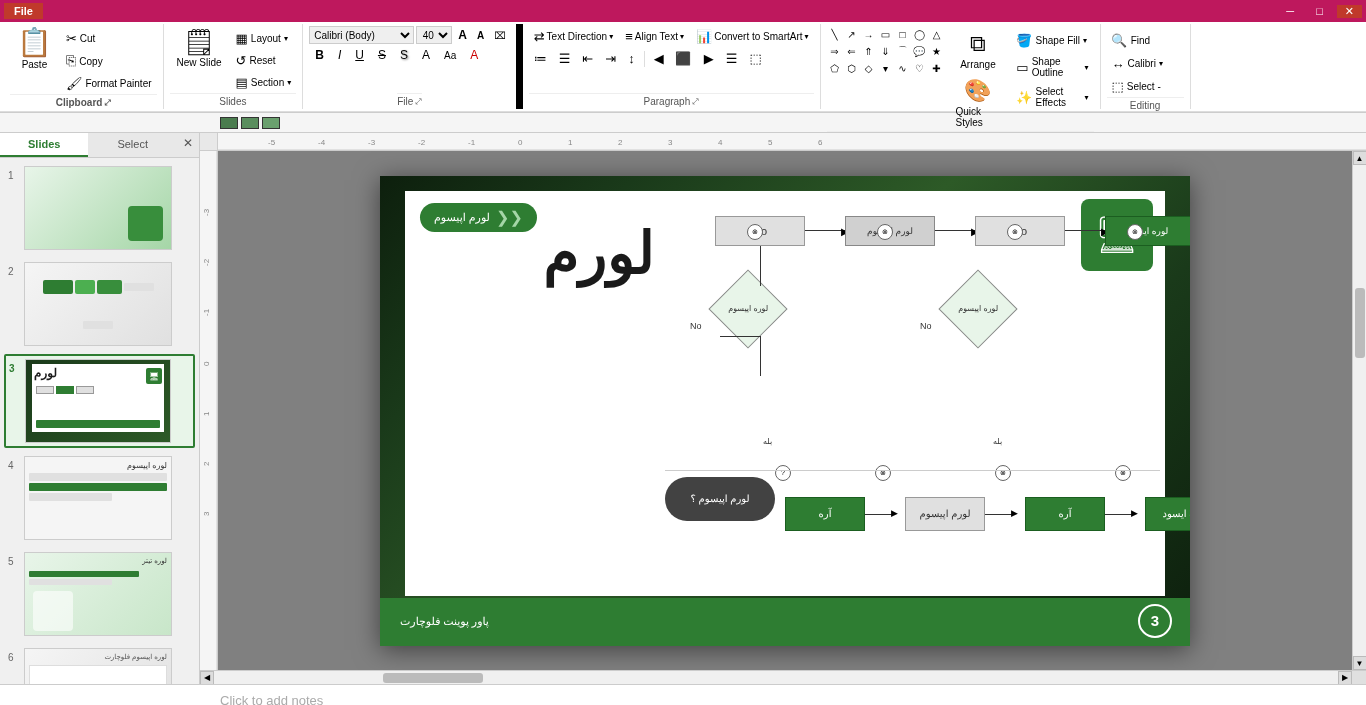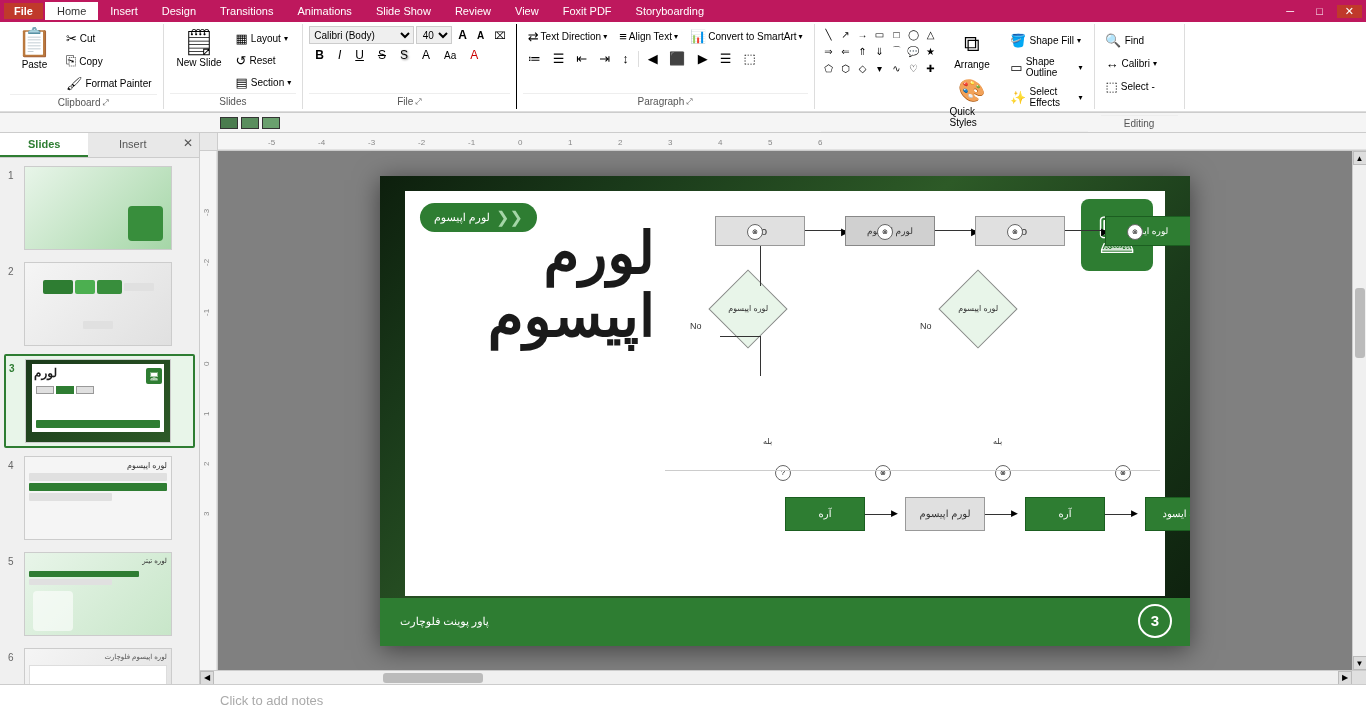--- a/index.html
+++ b/index.html
@@ -10,32 +10,20 @@
 
     
     .ribbon-full { background: white; border-bottom: 2px solid #ccc; }
 
   </style>
 </head>
 <body>
 
 <div class="title-bar" style="height:22px; display:flex; align-items:center; background:#be185d; color:white; font-size:11px; padding:0 4px; gap:2px;">
   <div style="background:#c0392b; padding:2px 10px; font-weight:bold; font-size:11px; cursor:pointer; color:white;">File</div>
-  <div style="display:flex; gap:0;">
-    <span style="padding:3px 12px; background:white; color:#333; font-size:11px; cursor:pointer;">Home</span>
-    <span style="padding:3px 12px; color:white; font-size:11px; cursor:pointer;">Insert</span>
-    <span style="padding:3px 12px; color:white; font-size:11px; cursor:pointer;">Design</span>
-    <span style="padding:3px 12px; color:white; font-size:11px; cursor:pointer;">Transitions</span>
-    <span style="padding:3px 12px; color:white; font-size:11px; cursor:pointer;">Animations</span>
-    <span style="padding:3px 12px; color:white; font-size:11px; cursor:pointer;">Slide Show</span>
-    <span style="padding:3px 12px; color:white; font-size:11px; cursor:pointer;">Review</span>
-    <span style="padding:3px 12px; color:white; font-size:11px; cursor:pointer;">View</span>
-    <span style="padding:3px 12px; color:white; font-size:11px; cursor:pointer;">Foxit PDF</span>
-    <span style="padding:3px 12px; color:white; font-size:11px; cursor:pointer;">Storyboarding</span>
-  </div>
   <div style="margin-left:auto; display:flex; gap:6px; align-items:center;">
     <span style="cursor:pointer; color:white; padding:0 8px;">─</span>
     <span style="cursor:pointer; color:white; padding:0 8px;">□</span>
     <span style="cursor:pointer; color:white; padding:0 8px; background:#c0392b;">✕</span>
   </div>
 </div>
 
 <div class="ribbon-full" style="background:white; border-bottom:1px solid #ccc;">
 
   <div style="display:flex; height:90px; padding:2px 4px; align-items:stretch; border-bottom:1px solid #ddd; gap:0;">
@@ -54,21 +42,21 @@
           <div style="display:flex; align-items:center; gap:3px; cursor:pointer; padding:2px 4px; border:1px solid transparent; border-radius:2px; font-size:10px;">
             <span style="font-size:13px;">⎘</span>
             <span>Copy</span>
           </div>
           <div style="display:flex; align-items:center; gap:3px; cursor:pointer; padding:2px 4px; border:1px solid transparent; border-radius:2px; font-size:10px;">
             <span style="font-size:13px;">🖌</span>
             <span>Format Painter</span>
           </div>
         </div>
       </div>
-      <div style="font-size:10px; color:#555; text-align:center; padding:2px 0; border-top:1px solid #eee; display:flex; align-items:center; justify-content:center; gap:2px;">
+      <div style="font-size:10px; color:#555; text-align:center; padding:2px 0; border-top:1px solid #eee; display:flex; align-items:center; justify-content:center; gap:2px;font-weight:bold;">
         <span>Clipboard</span>
         <span style="font-size:8px; cursor:pointer;">⤢</span>
       </div>
     </div>
 
     <div style="display:flex; flex-direction:column; border-right:1px solid #ddd; padding:2px 6px 0; min-width:110px;">
       <div style="display:flex; flex:1; align-items:flex-start; gap:2px;">
         <div style="display:flex; flex-direction:column; align-items:center; cursor:pointer; padding:2px 6px; border:1px solid transparent; border-radius:2px; font-size:10px; gap:2px;">
           <div style="font-size:26px; line-height:1;">🗒</div>
           <span>New Slide</span>
@@ -88,21 +76,21 @@
             <span>Section</span>
             <span style="font-size:8px;">▾</span>
           </div>
         </div>
       </div>
       <div style="font-size:10px; color:#555; text-align:center; padding:2px 0; border-top:1px solid #eee;">
         <span>Slides</span>
       </div>
     </div>
 
-    <div style="display:flex; flex-direction:column; border-right:1px solid #000000; padding:2px 6px 0; min-width:160px;">
+    <div style="display:flex; flex-direction:column; border-right:7px solid #000000; padding:2px 6px 0; min-width:160px;align-items:center;">
       <div style="display:flex; flex-direction:column; gap:2px; flex:1;">
         <div style="display:flex; align-items:center; gap:2px;">
           <select style="width:105px; height:18px; font-size:10px; border:1px solid #ccc;">
             <option>Calibri (Body)</option>
           </select>
           <select style="width:36px; height:18px; font-size:10px; border:1px solid #ccc; text-align:center;">
             <option>40</option>
           </select>
           <span style="padding:1px 3px; border:1px solid transparent; cursor:pointer; font-size:12px; font-weight:bold;">A</span>
           <span style="padding:1px 3px; border:1px solid transparent; cursor:pointer; font-size:10px; font-weight:bold;">A</span>
@@ -233,21 +221,21 @@
         <div style="display:flex; align-items:center; gap:3px; cursor:pointer; padding:2px 4px; border:1px solid transparent; border-radius:2px; font-size:10px;">
           <span style="font-size:13px;">↔</span>
           <span>Calibri</span>
           <span style="font-size:8px;">▾</span>
         </div>
         <div style="display:flex; align-items:center; gap:3px; cursor:pointer; padding:2px 4px; border:1px solid transparent; border-radius:2px; font-size:10px;">
           <span style="font-size:13px;">⬚</span>
           <span>Select -</span>
         </div>
       </div>
-      <div style="font-size:10px; color:#555; text-align:center; padding:2px 0; border-top:1px solid #eee;margin-top:18px;">
+      <div style="font-size:10px; color:#555; text-align:center; padding:2px 0; border-top:1px solid #eee;">
         <span>Editing</span>
       </div>
     </div>
   </div>
 </div>
 
 <div style="height:20px; background:#f5f5f5; border-bottom:1px solid #ccc; display:flex; align-items:center; padding:0 220px 0 220px;">
   <div style="display:flex; gap:3px; align-items:center;">
     <div style="width:18px; height:12px; background:#4a7c4e; cursor:pointer; border:1px solid #333;"></div>
     <div style="width:18px; height:12px; background:#5a8e5e; cursor:pointer; border:1px solid #333;"></div>
@@ -256,21 +244,21 @@
 </div>
 
 <div style="display:flex; height:calc(705px - 22px - 90px - 20px - 22px);">
 
   <div style="width:200px; background:#f0f0f0; border-right:1px solid #ccc; display:flex; flex-direction:column;">
     <div style="display:flex; border-bottom:1px solid #ccc; background:#e8e8e8;">
       <div style="flex:1; text-align:center; padding:5px; font-size:11px; cursor:pointer; background:white; border-bottom:2px solid #2e7d32; font-weight:bold; color:#2e7d32;">
         <span>Slides</span>
       </div>
       <div style="flex:1; text-align:center; padding:5px; font-size:11px; cursor:pointer; color:#555;">
-        <span>Insert</span>
+        <span>Select</span>
       </div>
       <div style="padding:3px 6px; font-size:12px; cursor:pointer; color:#555;">✕</div>
     </div>
     <div style="overflow-y:auto; flex:1; padding:4px;">
 
       <div style="display:flex; align-items:flex-start; gap:4px; padding:3px; margin-bottom:4px; cursor:pointer; border:1px solid transparent; border-radius:2px;">
         <span style="font-size:10px; color:#666; min-width:12px; margin-top:4px;">1</span>
         <div style="width:148px; height:84px; background:white; border:1px solid #ccc; overflow:hidden; position:relative;">
           <div style="width:100%; height:100%; background:linear-gradient(135deg,#e8f5e9,#a5d6a7); position:relative;">
             <div style="position:absolute; bottom:8px; right:8px; width:35px; height:35px; background:#388e3c; border-radius:4px;"></div>
@@ -399,21 +387,20 @@
 
           <div style="position:absolute; left:25px; top:15px; right:25px; bottom:50px; background:white;">
 
             <div style="position:absolute; top:12px; left:15px; background:#2e7d32; border-radius:20px; padding:5px 14px; display:flex; align-items:center; gap:6px; z-index:5;">
               <span style="color:white; font-size:11px; direction:rtl;">لورم اپیسوم</span>
               <span style="color:#a5d6a7; font-size:16px;">❯❯</span>
             </div>
 
             <div style="position:absolute; left:20px; top:30px; direction:rtl; font-size:58px; font-weight:bold; color:#1a1a1a; line-height:1.1; width:230px;">
               <div>لورم</div>
-              <div>اپیسوم</div>
             </div>
 
             <div style="position:absolute; top:8px; right:12px; width:72px; height:72px; background:#2e7d32; border-radius:8px; display:flex; align-items:center; justify-content:center; color:white; font-size:36px;">
               <span>🖥</span>
             </div>
 
             <div style="position:absolute; left:260px; top:15px; right:5px; bottom:10px;">
 
               <div style="position:absolute; top:18px; left:82px; width:16px; height:16px; border-radius:50%; border:1px solid #666; background:white; display:flex; align-items:center; justify-content:center; font-size:7px; z-index:5;">⊗</div>
               <div style="position:absolute; top:18px; left:212px; width:16px; height:16px; border-radius:50%; border:1px solid #666; background:white; display:flex; align-items:center; justify-content:center; font-size:7px; z-index:5;">⊗</div>
@@ -449,20 +436,23 @@
               <div style="position:absolute; top:115px; left:255px; font-size:9px; color:#333;">No</div>
 
               <div style="position:absolute; top:75px; left:55px; width:56px; height:56px; background:#e8f5e9; border:1px solid #888; transform:rotate(45deg); display:flex; align-items:center; justify-content:center;">
                 <span style="transform:rotate(-45deg); font-size:8px; color:#333; direction:rtl; text-align:center; width:52px; line-height:1.2;">لوره اپیسوم</span>
               </div>
 
               <div style="position:absolute; top:75px; left:285px; width:56px; height:56px; background:#e8f5e9; border:1px solid #888; transform:rotate(45deg); display:flex; align-items:center; justify-content:center;">
                 <span style="transform:rotate(-45deg); font-size:8px; color:#333; direction:rtl; text-align:center; width:52px; line-height:1.2;">لوره اپیسوم</span>
               </div>
 
+              <div style="position:absolute; bottom:65px; left:0px; width:110px; height:44px; background:#424242; border-radius:22px; display:flex; align-items:center; justify-content:center; font-size:10px; color:white; direction:rtl; text-align:center; padding:4px;">
+                <span>لورم اپیسوم ؟</span>
+              </div>
 
               <div style="position:absolute; bottom:105px; left:110px; width:16px; height:16px; border-radius:50%; border:1px solid #666; background:white; display:flex; align-items:center; justify-content:center; font-size:7px;">?</div>
               <div style="position:absolute; bottom:105px; left:210px; width:16px; height:16px; border-radius:50%; border:1px solid #666; background:white; display:flex; align-items:center; justify-content:center; font-size:7px;">⊗</div>
               <div style="position:absolute; bottom:105px; left:330px; width:16px; height:16px; border-radius:50%; border:1px solid #666; background:white; display:flex; align-items:center; justify-content:center; font-size:7px;">⊗</div>
               <div style="position:absolute; bottom:105px; left:450px; width:16px; height:16px; border-radius:50%; border:1px solid #666; background:white; display:flex; align-items:center; justify-content:center; font-size:7px;">⊗</div>
 
               <div style="position:absolute; bottom:55px; left:120px; width:80px; height:34px; background:#2e7d32; border:1px solid #1b5e20; display:flex; align-items:center; justify-content:center; font-size:10px; color:white; direction:rtl;">
                 <span>آره</span>
               </div>
 

